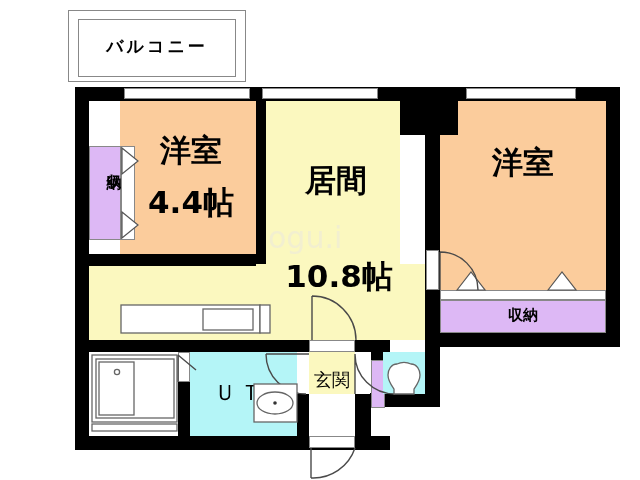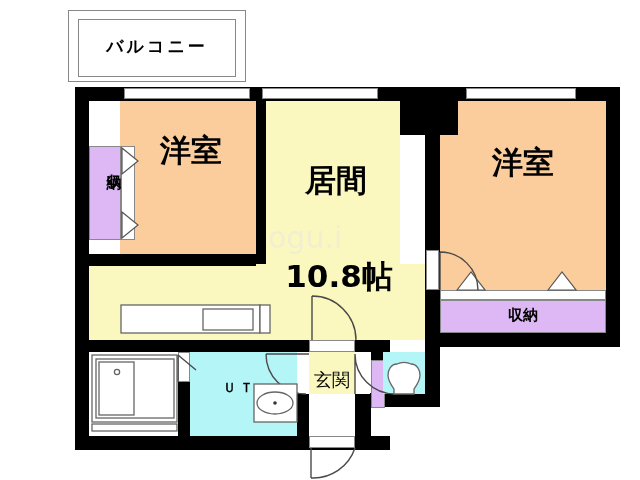--- a/index.html
+++ b/index.html
@@ -38,21 +38,21 @@
     font-weight: bold;
     text-align: center;
     line-height: 1.05;
     white-space: nowrap;
     letter-spacing: 0px;
   }
   .lbl-room { font-size: 31px; }
   .lbl-area { font-size: 31px; }
   .lbl-sm   { font-size: 15px; font-weight: bold; }
   .lbl-bal  { font-size: 17px; font-weight: bold; letter-spacing: 3px; }
-  .lbl-ut   { font-size: 13px; font-weight: bold; letter-spacing: 4px; }
+  .lbl-ut   { font-size: 22px; font-weight: normal; letter-spacing: 4px; }
   .lbl-gen  { font-size: 18px; font-weight: normal; line-height: 1.12; }
   .vert {
     writing-mode: vertical-rl;
     text-orientation: upright;
     letter-spacing: 1px;
   }
 
   
   #vec {
     position: absolute;
@@ -148,20 +148,21 @@
 
   <div class="abs fill-white ol-lt" style="left:309px; top:340px; width:46px; height:12px;"></div>
 
   <div class="abs fill-white ol-lt" style="left:426px; top:250px; width:13px; height:40px;"></div>
 
   <div class="abs fill-white ol-lt" style="left:178px; top:352px; width:12px; height:30px;"></div>
 
   <div class="abs fill-white ol-lt" style="left:309px; top:436px; width:46px; height:12px;"></div>
 
   <div class="lbl lbl-room" style="left:128px; top:134px; width:126px;">洋室</div>
+  <div class="lbl lbl-area" style="left:124px; top:186px; width:134px;">4.4帖</div>
 
   <div class="lbl lbl-room" style="left:274px; top:164px; width:124px;">居間</div>
   <div class="lbl lbl-area" style="left:264px; top:212px; width:150px;margin-top:48px;">10.8帖</div>
 
   <div class="lbl lbl-room" style="left:447px; top:146px; width:152px;">洋室</div>
 
   <svg id="vec" viewBox="0 0 640 480">
 
     <text class="wm" x="268" y="248">ogu.i</text>
 

